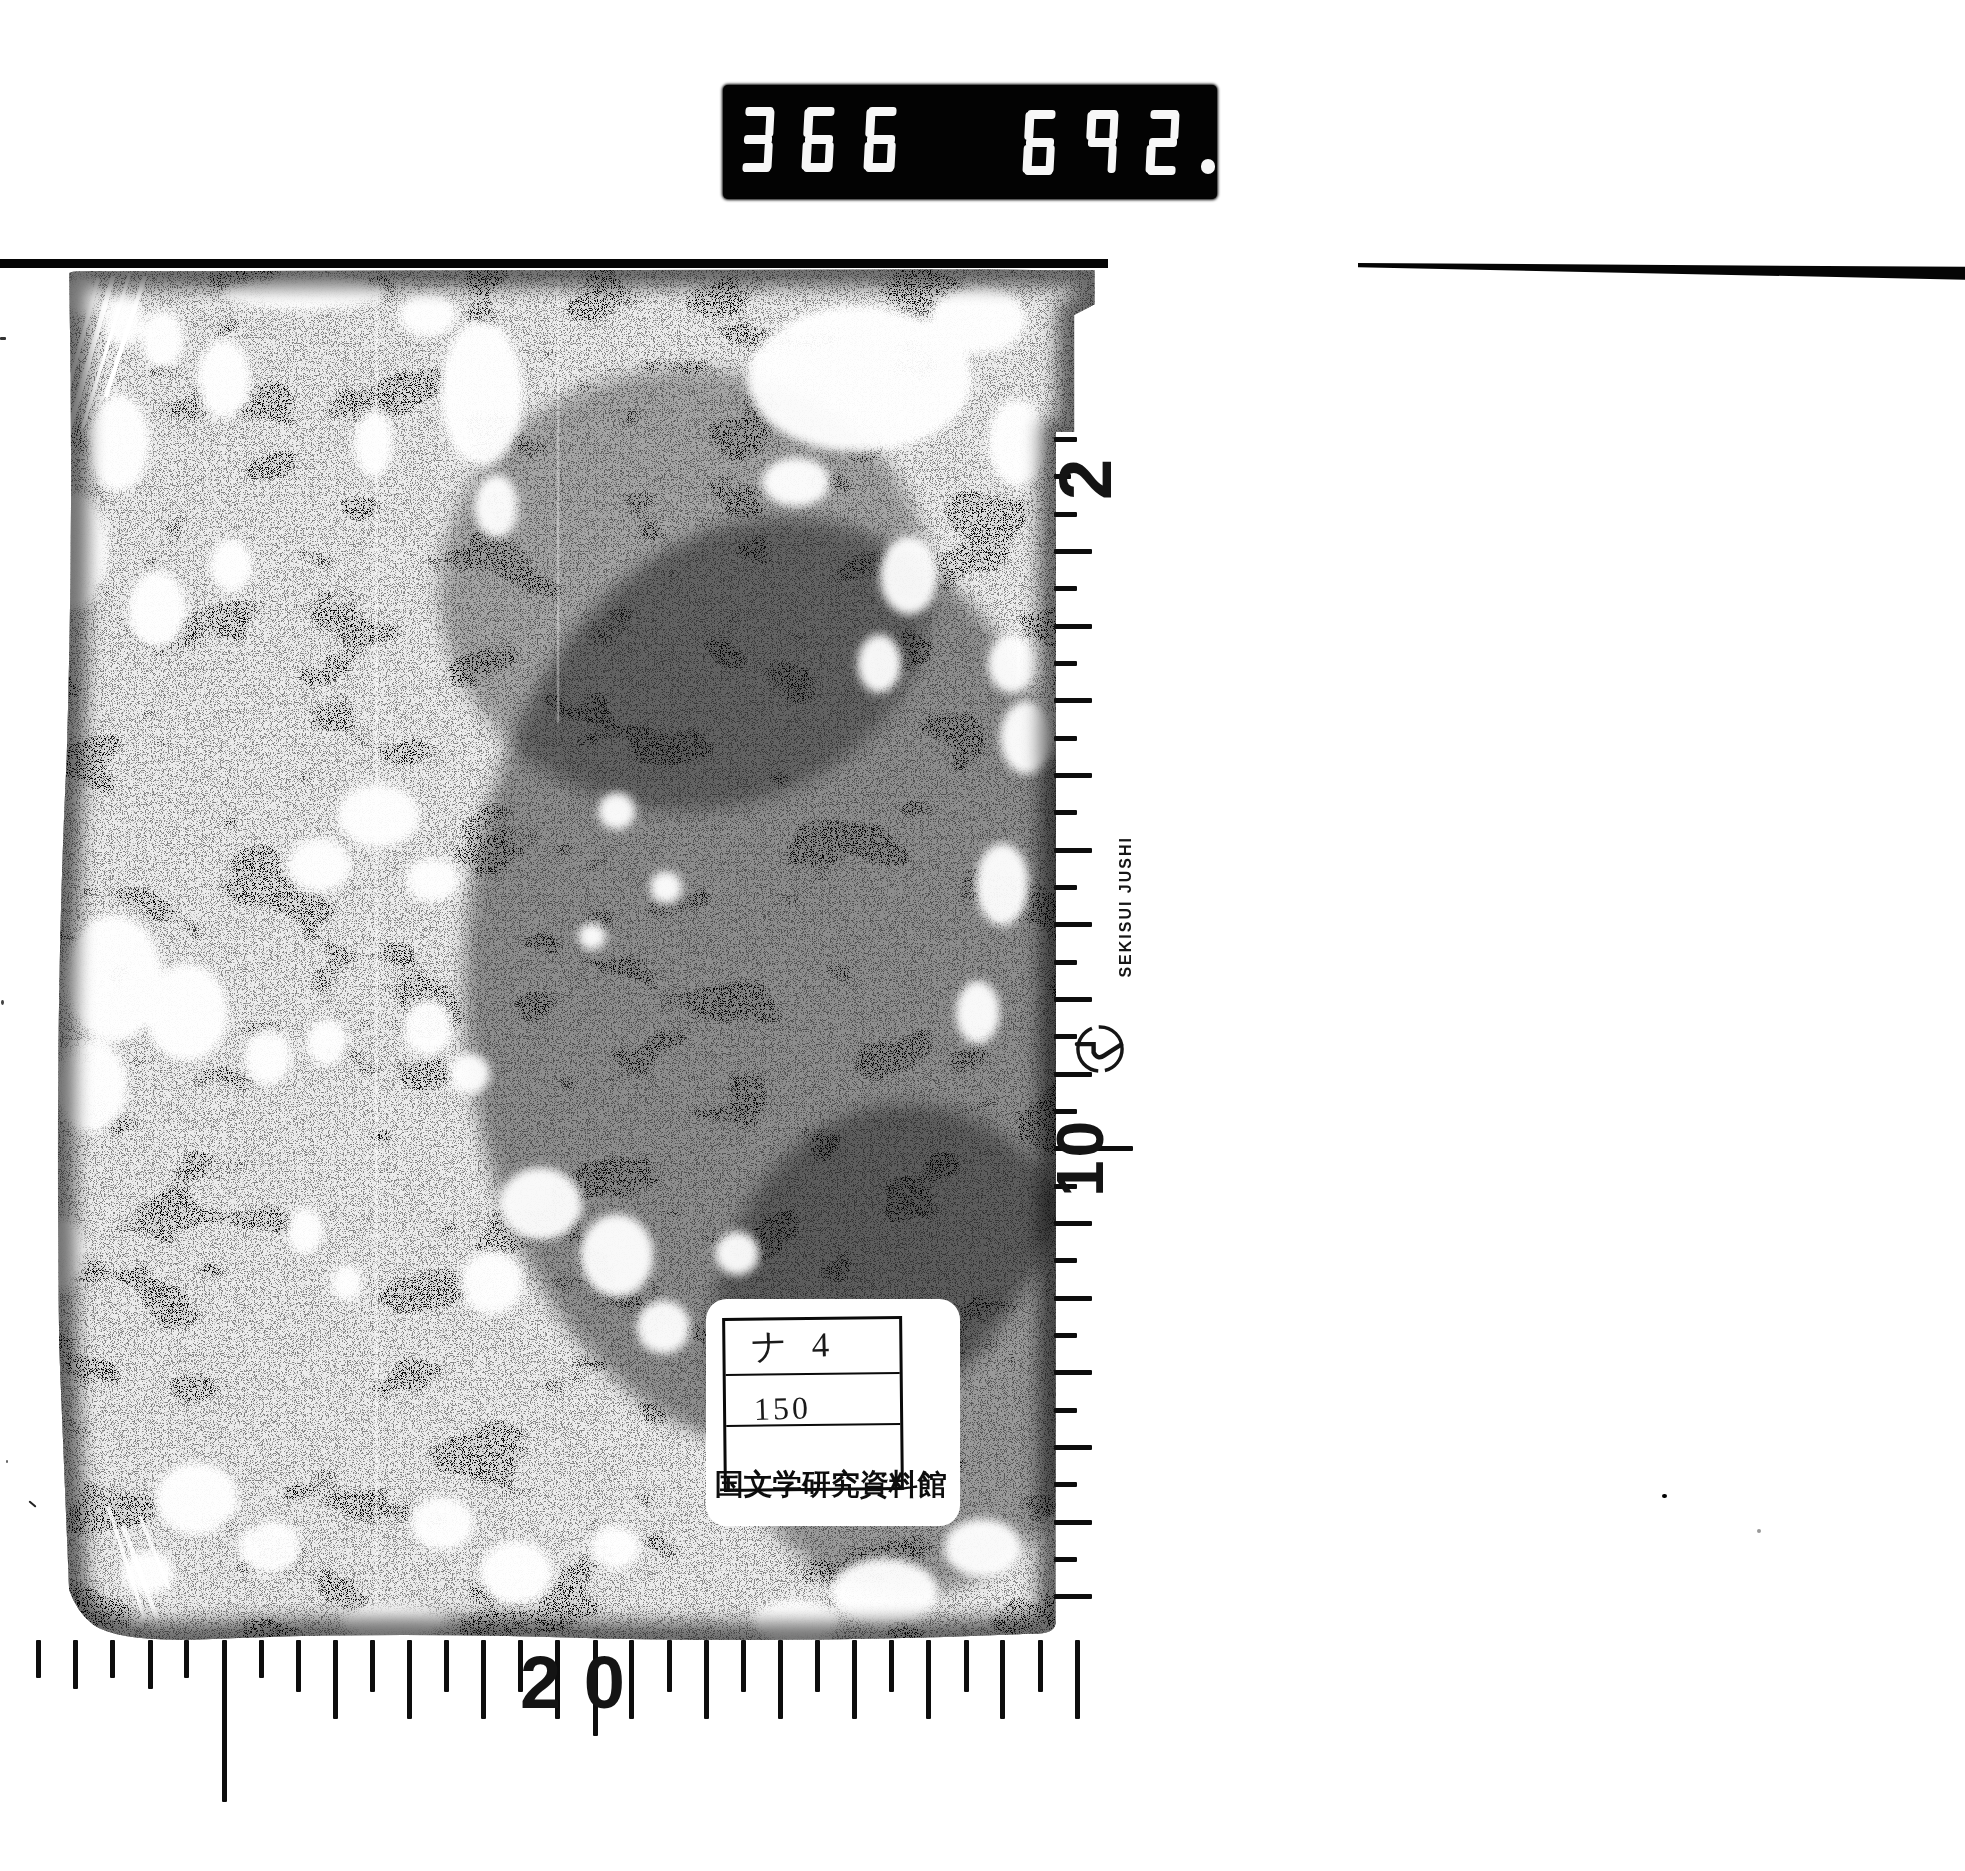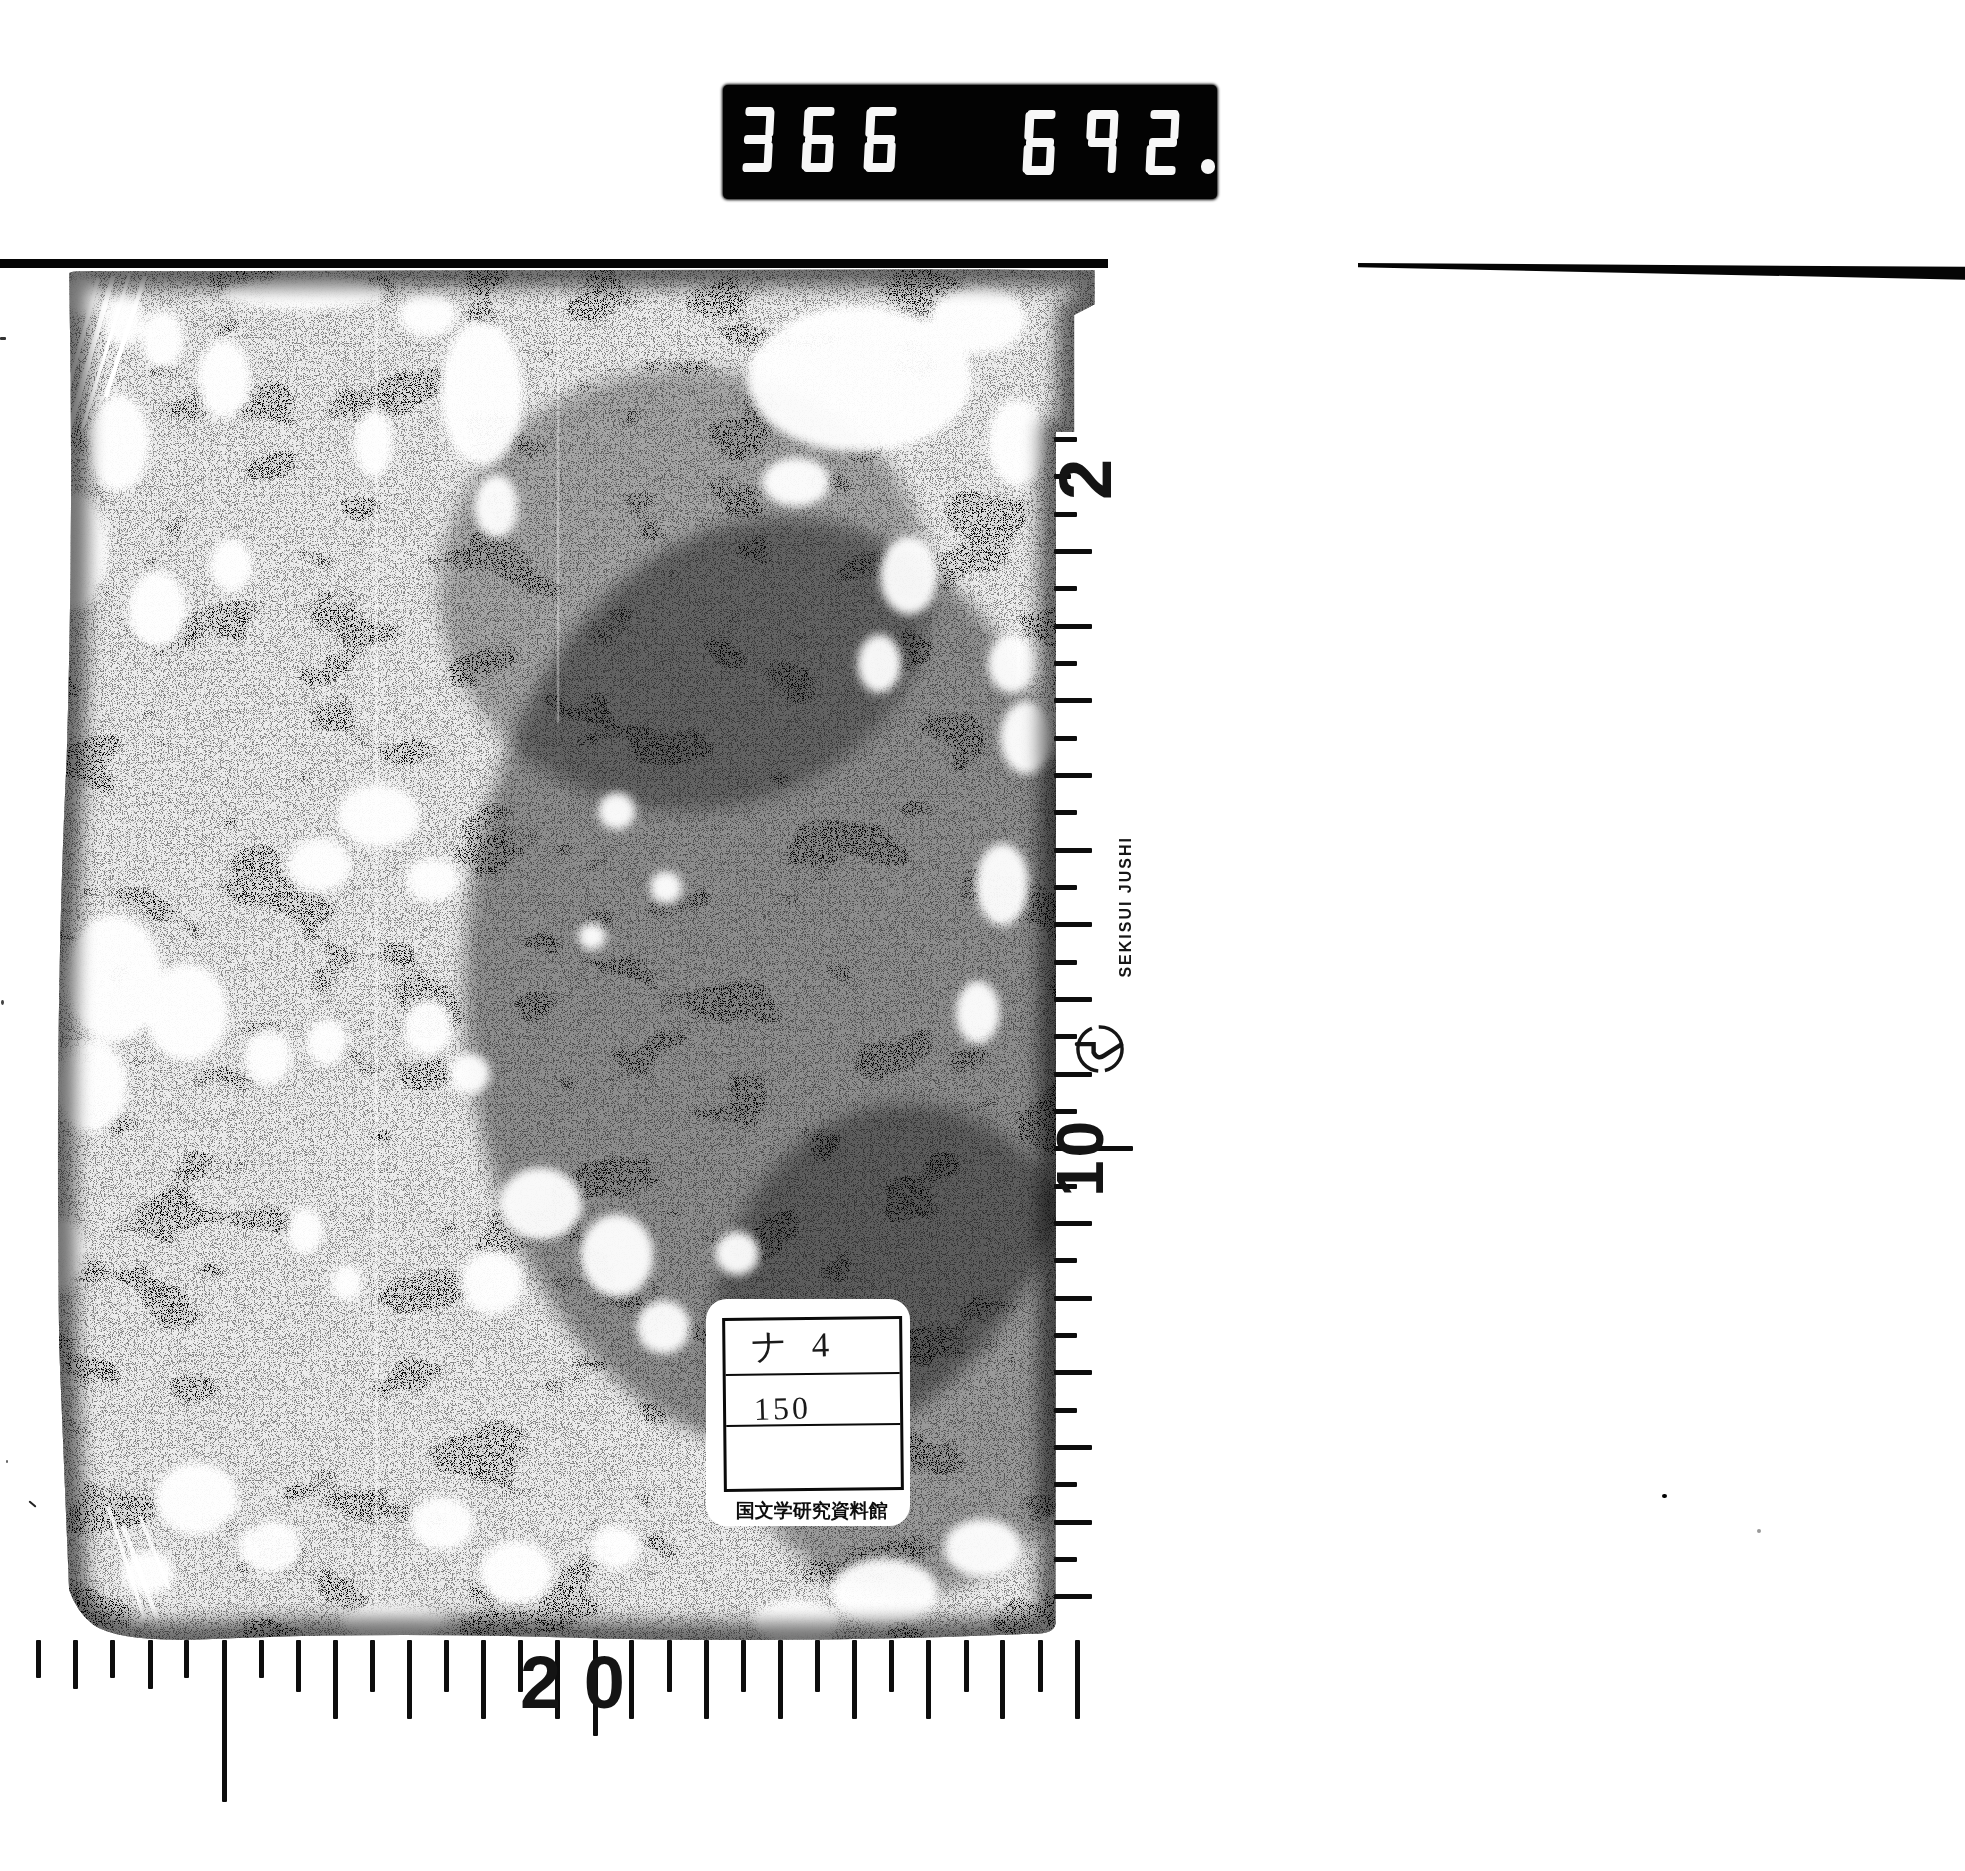--- a/index.html
+++ b/index.html
@@ -39,30 +39,30 @@
   .vlabel-10{left:1036px;top:1128px;width:88px;height:59px;font-size:66px;line-height:59px;letter-spacing:2.9px;transform:rotate(-90deg);}
   .vbrand{position:absolute;left:1027px;top:896px;width:197px;height:21.6px;font-size:16px;line-height:21.6px;font-weight:bold;letter-spacing:2px;text-align:center;color:#161616;transform:rotate(-90deg);}
   .vlogo{position:absolute;left:1073px;top:1022px;width:54px;height:54px;}
 
   
   #hticks{position:absolute;left:36px;top:1640px;width:1130px;height:197px;}
   .htick{position:absolute;top:0;width:4.9px;background:#0d0d0d;border-radius:1px;}
   .hlabel{position:absolute;left:520px;top:1640px;width:157px;font-size:74px;font-weight:bold;letter-spacing:22.6px;color:#141414;}
 
   
-  .card{position:absolute;left:706px;top:1299px;width:204px;height:227px;background:#ffffff;border-radius:20.6px;text-decoration:underline;}
+  .card{position:absolute;left:706px;top:1299px;width:254px;height:227px;background:#ffffff;border-radius:20.6px;text-decoration:underline;}
   .cardbox{position:absolute;left:16.7px;top:17.7px;width:174px;height:168px;border:3.4px solid #0a0a0a;transform:rotate(-0.6deg);background:#fff;}
   .crow{position:relative;width:100%;box-sizing:border-box;}
   .crow-1{height:55px;border-bottom:2.5px solid #0a0a0a;}
   .crow-2{height:51px;border-bottom:2.5px solid #0a0a0a;}
   .crow-3{height:56px;}
   .hand{position:absolute;color:#1a1a1a;font-family:"Liberation Serif","DejaVu Serif",serif;}
   .hand-1{left:25.5px;bottom:3.9px;font-size:35px;letter-spacing:7.9px;transform:rotate(-1deg);}
   .hand-2{left:27.5px;bottom:-2.9px;font-size:32px;letter-spacing:2.9px;transform:rotate(-1deg);}
-  .inst{position:absolute;left:8.8px;bottom:2px;width:194px;text-align:center;font-size:19px;font-weight:bold;color:#0d0d0d;letter-spacing:0px;white-space:nowrap;}
+  .inst{position:absolute;left:8.8px;bottom:21px;width:194px;text-align:center;font-size:29px;font-weight:bold;color:#0d0d0d;letter-spacing:0px;white-space:nowrap;}
 
   
   .speck{position:absolute;background:#000;border-radius:50%;}
 </style>
 </head>
 <body>
 
 <div id="stage">
 
   <div class="topline-left"></div>

